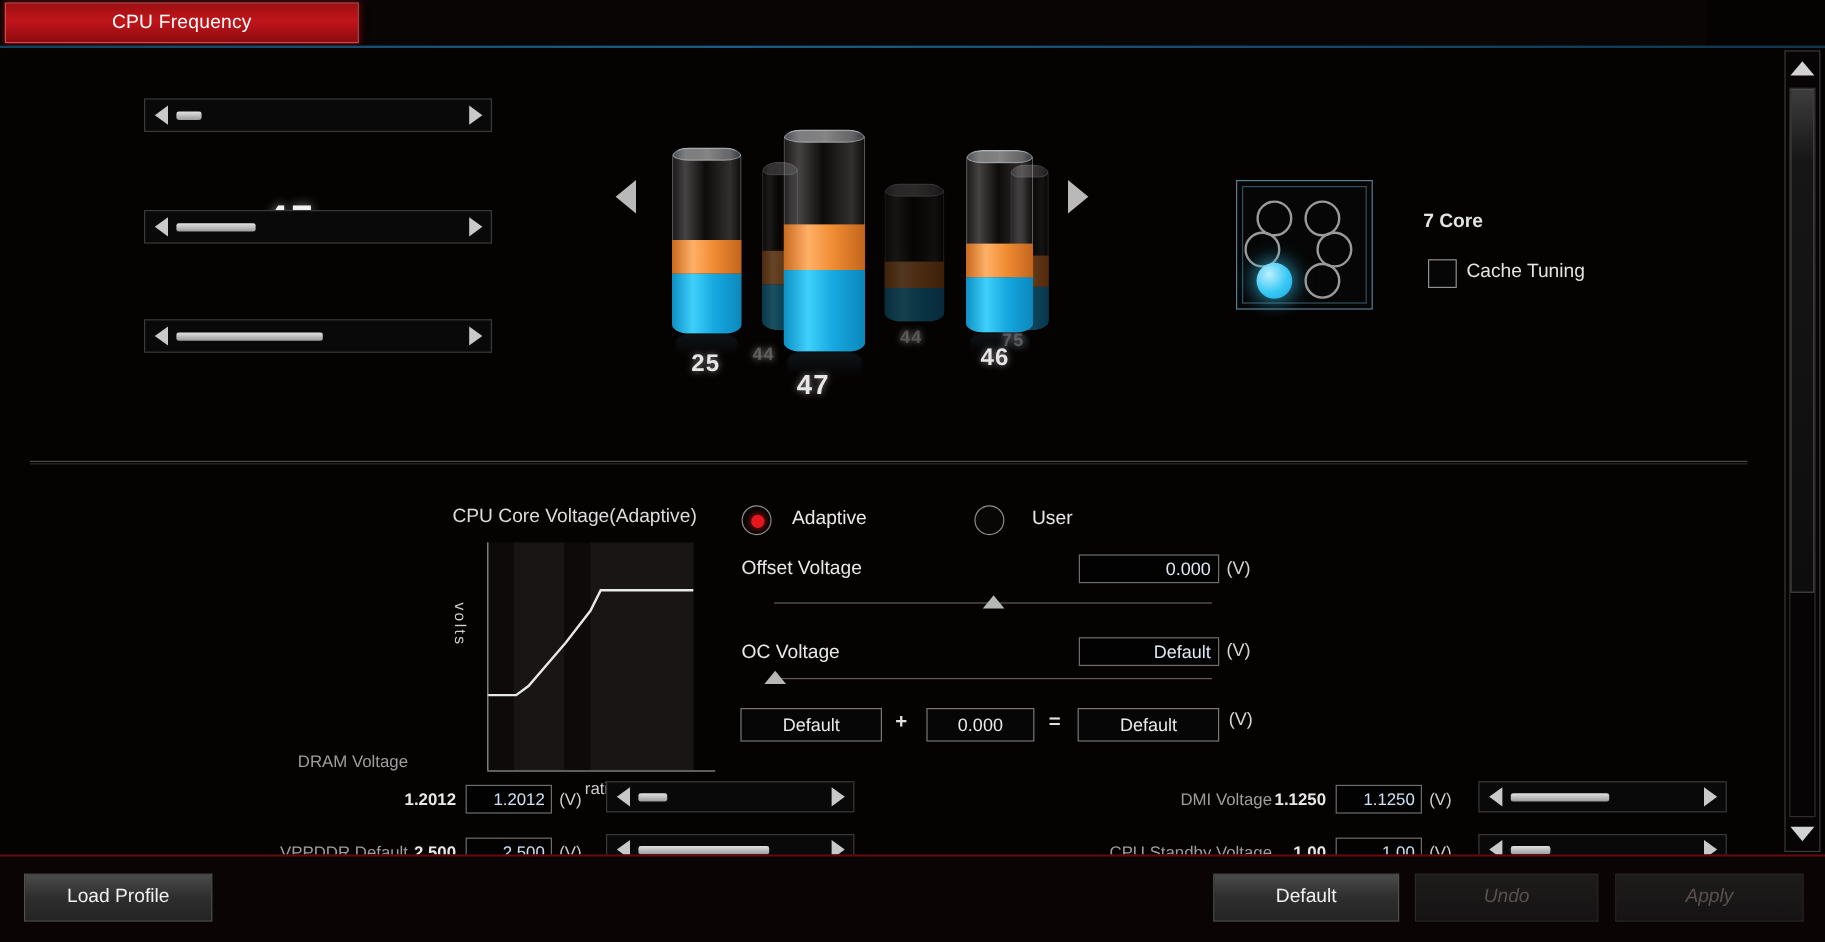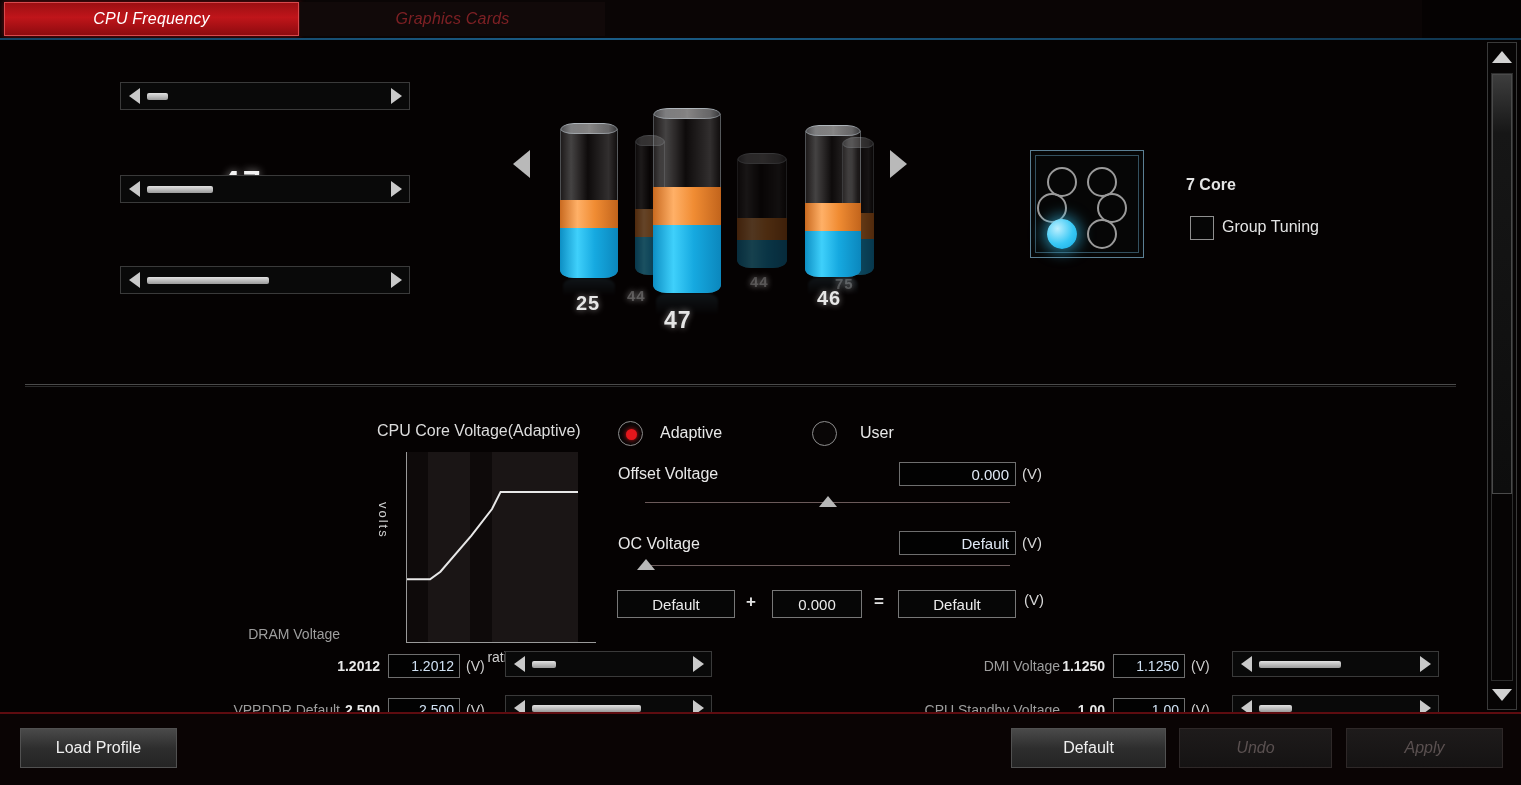--- a/index.html
+++ b/index.html
@@ -6,21 +6,21 @@
   html, body {
     width: 1521px; height: 785px;
     background: #000;
     font-family: "Liberation Sans", sans-serif;
     overflow: hidden;
     color: #cfcfcf;
   }
   #app { position: relative; width: 1521px; height: 785px; background: #050202; }
 
   
-  .tabbar { position: absolute; left: 0; top: 0; width: 1422px; height: 38px; background: #0a0505; font-style: italic; }
+  .tabbar { position: absolute; left: 0; top: 0; width: 1422px; height: 38px; background: #0a0505; }
   .tab {
     position: absolute; top: 2px; height: 34px;
     display: flex; align-items: center; justify-content: center;
     font-size: 16px; letter-spacing: .2px;
   }
   .tab.active {
     left: 4px; width: 295px;
     background: linear-gradient(180deg,#9c0f12 0%, #c0151a 45%, #8d0b0f 100%);
     color: #ffffff;
     border: 1px solid #d8494c;
@@ -153,23 +153,20 @@
 </style>
 </head>
 <body>
 
 <div id="app">
 
   <div class="tabbar">
     <div class="tab active">
       <span>CPU Frequency</span>
     </div>
-    <div class="tab inactive">
-      <span>Graphics Cards</span>
-    </div>
   </div>
   <div class="tabline"></div>
 
   <div class="pane">
 
     <div class="lbl" style="left:120px; top:50px;">BCLK Frequency :</div>
     <div class="val" style="left:320px; top:50px;">100.0  MHz</div>
     <div class="slider" style="left:120px; top:42px; width:290px; margin-top:0;" id="sl-bclk">
       <div class="arrow" style="position:absolute;left:2px;">
           <div class="tri-l"></div>
@@ -276,21 +273,21 @@
       <div class="inner"></div>
       <div class="core" style="left:16px;  top:16px;"></div>
       <div class="core" style="left:56px;  top:16px;"></div>
       <div class="core" style="left:6px;   top:42px;"></div>
       <div class="core" style="left:66px;  top:42px;"></div>
       <div class="core on" style="left:16px;  top:68px;"></div>
       <div class="core" style="left:56px;  top:68px;"></div>
     </div>
     <div class="coretext">7 Core</div>
     <div class="gtbox"></div>
-    <div class="gtlabel">Group Tuning</div>
+    <div class="gtlabel">Cache Tuning</div>
 
     <div class="divider"></div>
 
     <div class="chartTitle">CPU Core Voltage(Adaptive)</div>
     <div class="chartBox" id="chartBox">
         <div class="band" style="left: 0px; width: 22.36px; background: rgb(14, 10, 10);"></div>
         <div class="band" style="left: 22.36px; width: 41.28px; background: rgb(26, 21, 21);"></div>
         <div class="band" style="left: 63.64px; width: 22.36px; background: rgb(14, 10, 10);"></div>
         <div class="band" style="left: 86px; width: 86px; background: rgb(26, 21, 21);"></div>
         <svg width="172" height="190" style="position: absolute; left: 0px; top: 0px;">

